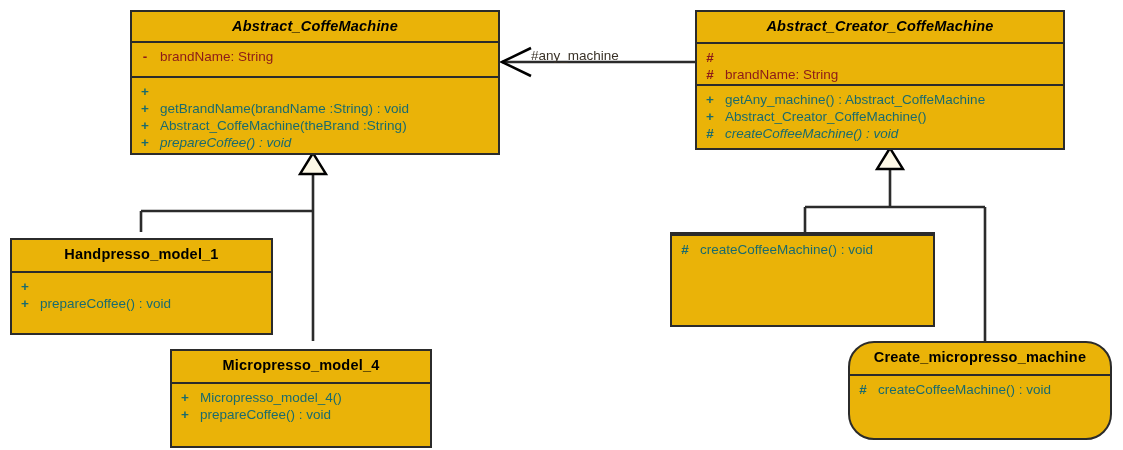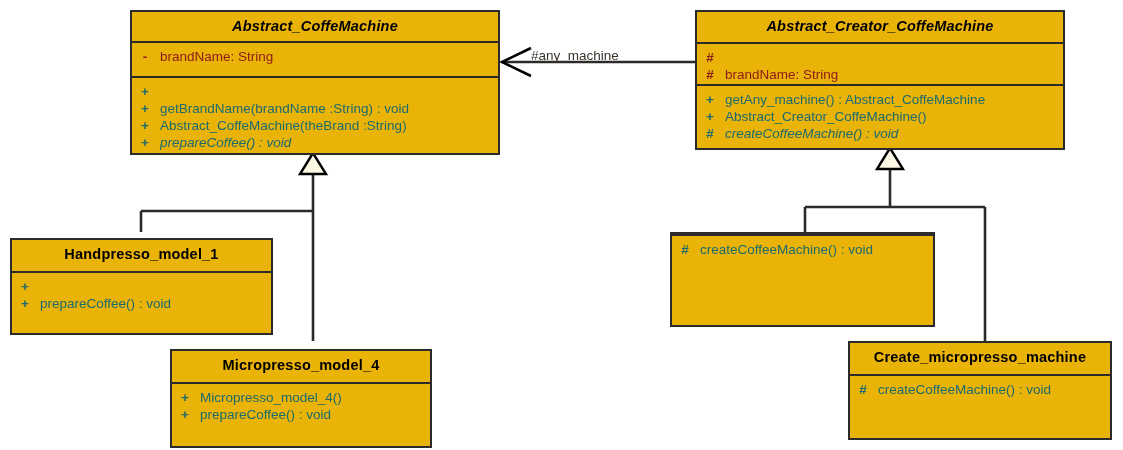--- a/index.html
+++ b/index.html
@@ -197,21 +197,21 @@
     </div>
     <div class="uml-class" style="left: 670px; top: 232px; width: 265px; height: 95px;">
       <div class="uml-sep"></div>
       <div class="uml-compartment">
         <div class="member op">
           <span class="vis">#</span>
           <span class="mtext">createCoffeeMachine() : void</span>
         </div>
       </div>
     </div>
-    <div class="uml-class" style="left: 848px; top: 341px; width: 264px; height: 99px;">
+    <div class="uml-class" style="left: 848px; top: 341px; width: 264px; height: 99px; border-radius: 26px;">
       <div class="uml-title" style="height: 31px;">Create_micropresso_machine</div>
       <div class="uml-sep"></div>
       <div class="uml-compartment">
         <div class="member op">
           <span class="vis">#</span>
           <span class="mtext">createCoffeeMachine() : void</span>
         </div>
       </div>
     </div>
   </div>

